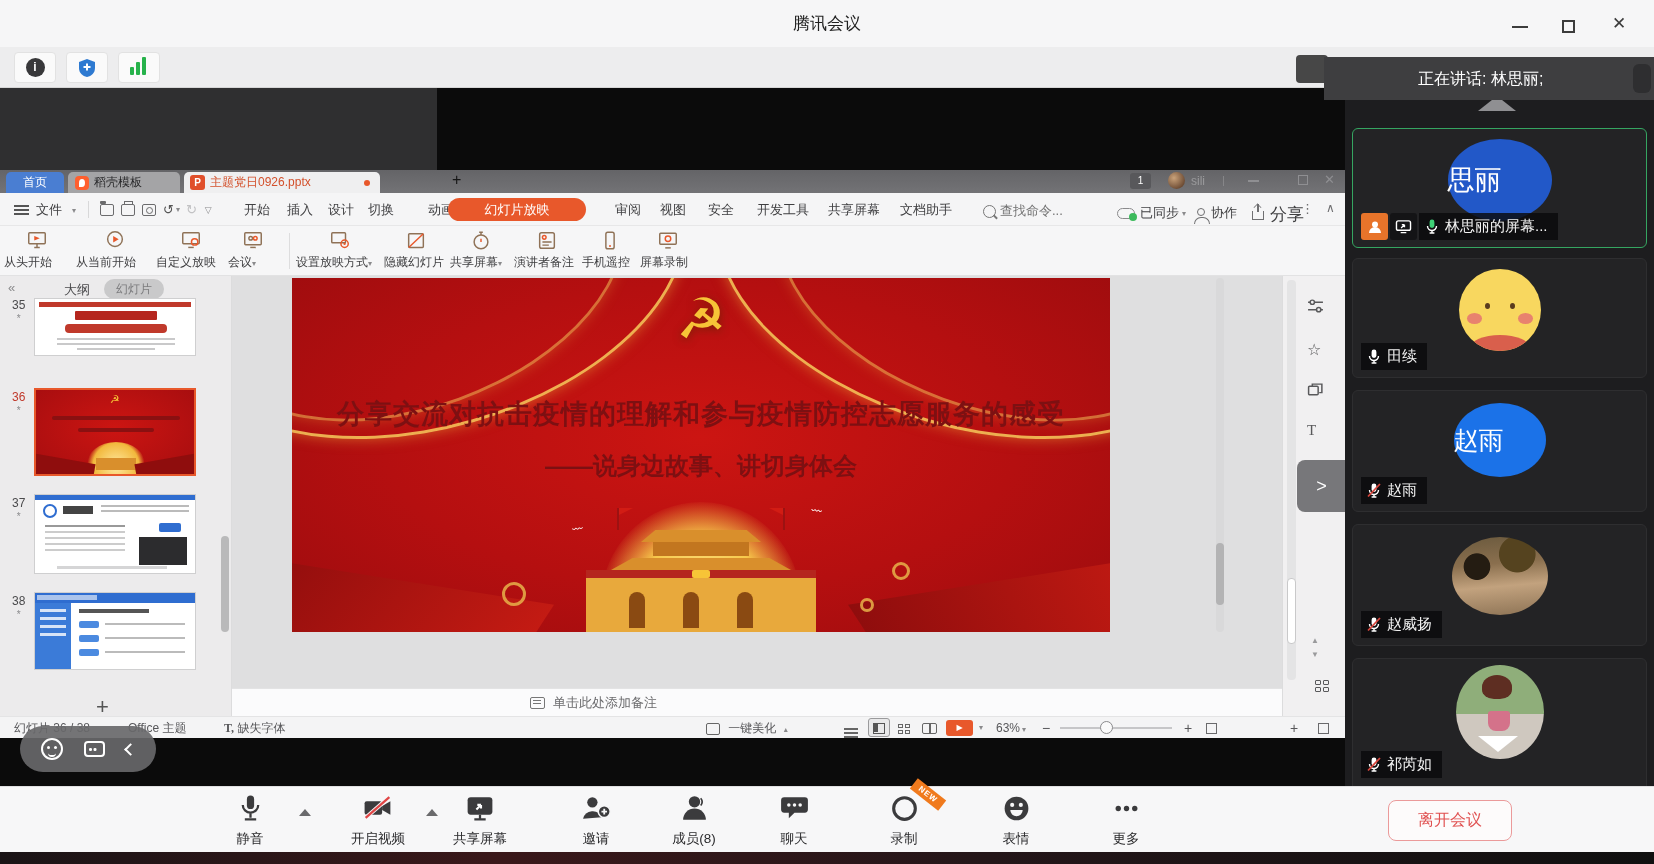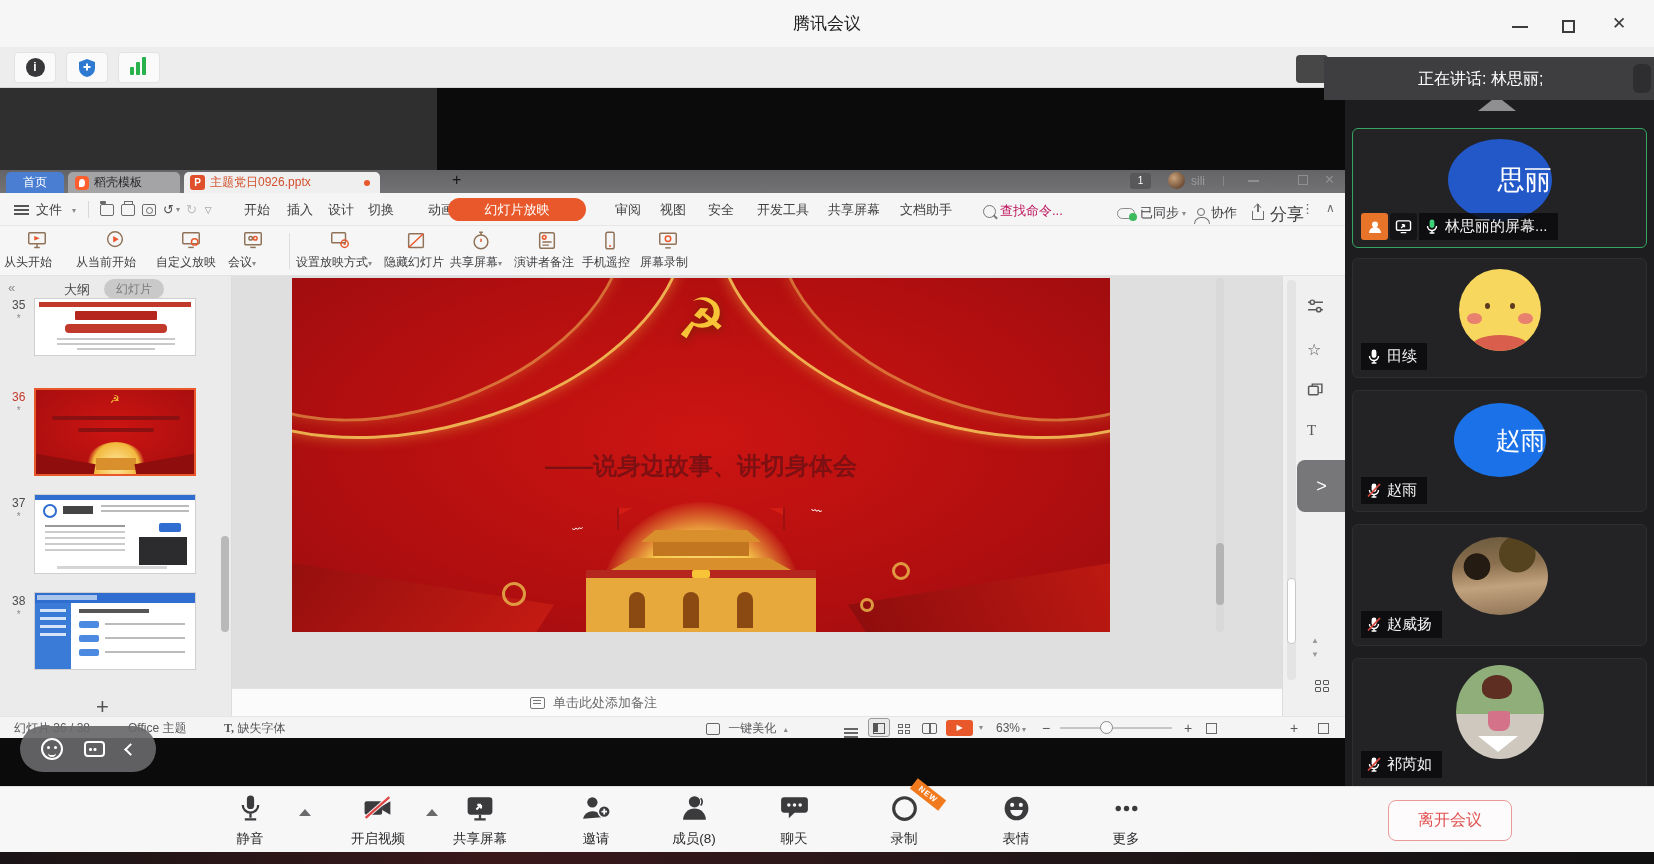--- a/index.html
+++ b/index.html
@@ -123,21 +123,21 @@
   .playbtn{left:946px;top:3px;width:27px;height:16px;background:#e8582b;border-radius:3px;color:#fff;font-size:8px;text-align:center;line-height:16px}
   .sldtrack{left:1060px;top:10px;width:112px;height:2px;background:#c6c6c8}
   .sldknob{left:1100px;top:4px;width:13px;height:13px;border-radius:50%;background:#fafafa;border:1px solid #8a8a8c}
   .fitbox{width:11px;height:11px;border:1.5px solid #6a6a6c;display:inline-block;vertical-align:middle}
 
   
   .sidebar{left:1345px;top:88px;width:309px;height:698px;background:#1d1d1f;overflow:hidden}
   .uparrow{left:133px;top:8px;width:0;height:0;border-left:19px solid transparent;border-right:19px solid transparent;border-bottom:15px solid #8f8f92}
   .tile{left:7px;width:295px;background:#232325;border:1px solid #2e2e30;border-radius:6px;overflow:hidden}
   .tile.speaking{border:1px solid #35a561}
-  .pava{position:absolute;left:50%;transform:translateX(-50%);border-radius:50%;color:#fff;display:flex;align-items:center;justify-content:flex-end}
+  .pava{position:absolute;left:50%;transform:translateX(-50%);border-radius:50%;color:#fff;display:flex;align-items:center;justify-content:flex-start}
   .plabel{position:absolute;left:8px;display:flex;align-items:center;height:27px}
   .pname{background:rgba(10,10,12,.82);color:#f2f2f2;font-size:15px;padding:4px 10px 4px 5px;display:flex;align-items:center;height:27px}
   .pbadge{width:27px;height:27px;margin-right:2px;display:flex;align-items:center;justify-content:center}
   .downarrow{left:133px;top:648px;width:0;height:0;border-left:20px solid transparent;border-right:20px solid transparent;border-top:16px solid #fff;z-index:5}
 
   
   .bear{width:82px;height:82px;border-radius:50%;background:#f8d75f;position:relative;overflow:hidden}
   .bear .eye{position:absolute;top:34px;width:5px;height:6px;border-radius:50%;background:#5a3b1e}
   .bear .cheek{position:absolute;top:44px;width:15px;height:11px;border-radius:50%;background:#e8826e}
   .bear .collar{position:absolute;left:11px;bottom:-10px;width:60px;height:26px;border-radius:50%;background:#d95f4c}
@@ -254,21 +254,21 @@
         <div class="a mitem" style="left:428px">动画</div>
         <div class="a mpill">幻灯片放映</div>
         <div class="a mitem" style="left:615px">审阅</div>
         <div class="a mitem" style="left:660px">视图</div>
         <div class="a mitem" style="left:708px">安全</div>
         <div class="a mitem" style="left:757px">开发工具</div>
         <div class="a mitem" style="left:828px">共享屏幕</div>
         <div class="a mitem" style="left:900px">文档助手</div>
         <div class="a f" style="left:983px;top:9px">
           <span class="sico"></span>
-          <span style="font-size:13px;color:#be185d">查找命令...</span>
+          <span style="font-size:13px;color:#737373">查找命令...</span>
         </div>
         <div class="a f" style="left:1117px;top:11px">
           <span class="cloudico"></span>
           <span style="font-size:13px;color:#3f3f41">已同步</span>
           <span class="caret" style="margin-left:3px">▾</span>
         </div>
         <div class="a f" style="left:1197px;top:8px">
           <span class="persico"></span>
           <span style="font-size:13px;color:#3f3f41;margin-top:3px">协作</span>
         </div>
@@ -434,20 +434,21 @@
         </div>
 
         <div class="a canvas">
           <div class="a slide">
             <div class="swoosh" style="left:-120px;top:-150px;width:520px;height:300px;transform:rotate(-16deg)"></div>
             <div class="swoosh" style="left:-90px;top:-120px;width:430px;height:250px;transform:rotate(-20deg);opacity:.6"></div>
             <div class="swoosh" style="right:-120px;top:-150px;width:520px;height:300px;transform:rotate(16deg)"></div>
             <div class="swoosh" style="right:-90px;top:-120px;width:430px;height:250px;transform:rotate(20deg);opacity:.6"></div>
 
             <div class="a slide-emblem">☭</div>
+            <div class="a slide-title">分享交流对抗击疫情的理解和参与疫情防控志愿服务的感受</div>
             <div class="a slide-sub">——说身边故事、讲切身体会</div>
 
             <div class="ribbonL"></div>
             <div class="ribbonR"></div>
             <div class="sun"></div>
 
             <div class="gate">
               <div class="trap" style="left:70px;top:8px;width:120px;height:12px"></div>
               <div style="position:absolute;left:82px;top:20px;width:96px;height:14px;background:#c2761f"></div>
               <div class="trap" style="left:40px;top:36px;width:180px;height:12px"></div>

